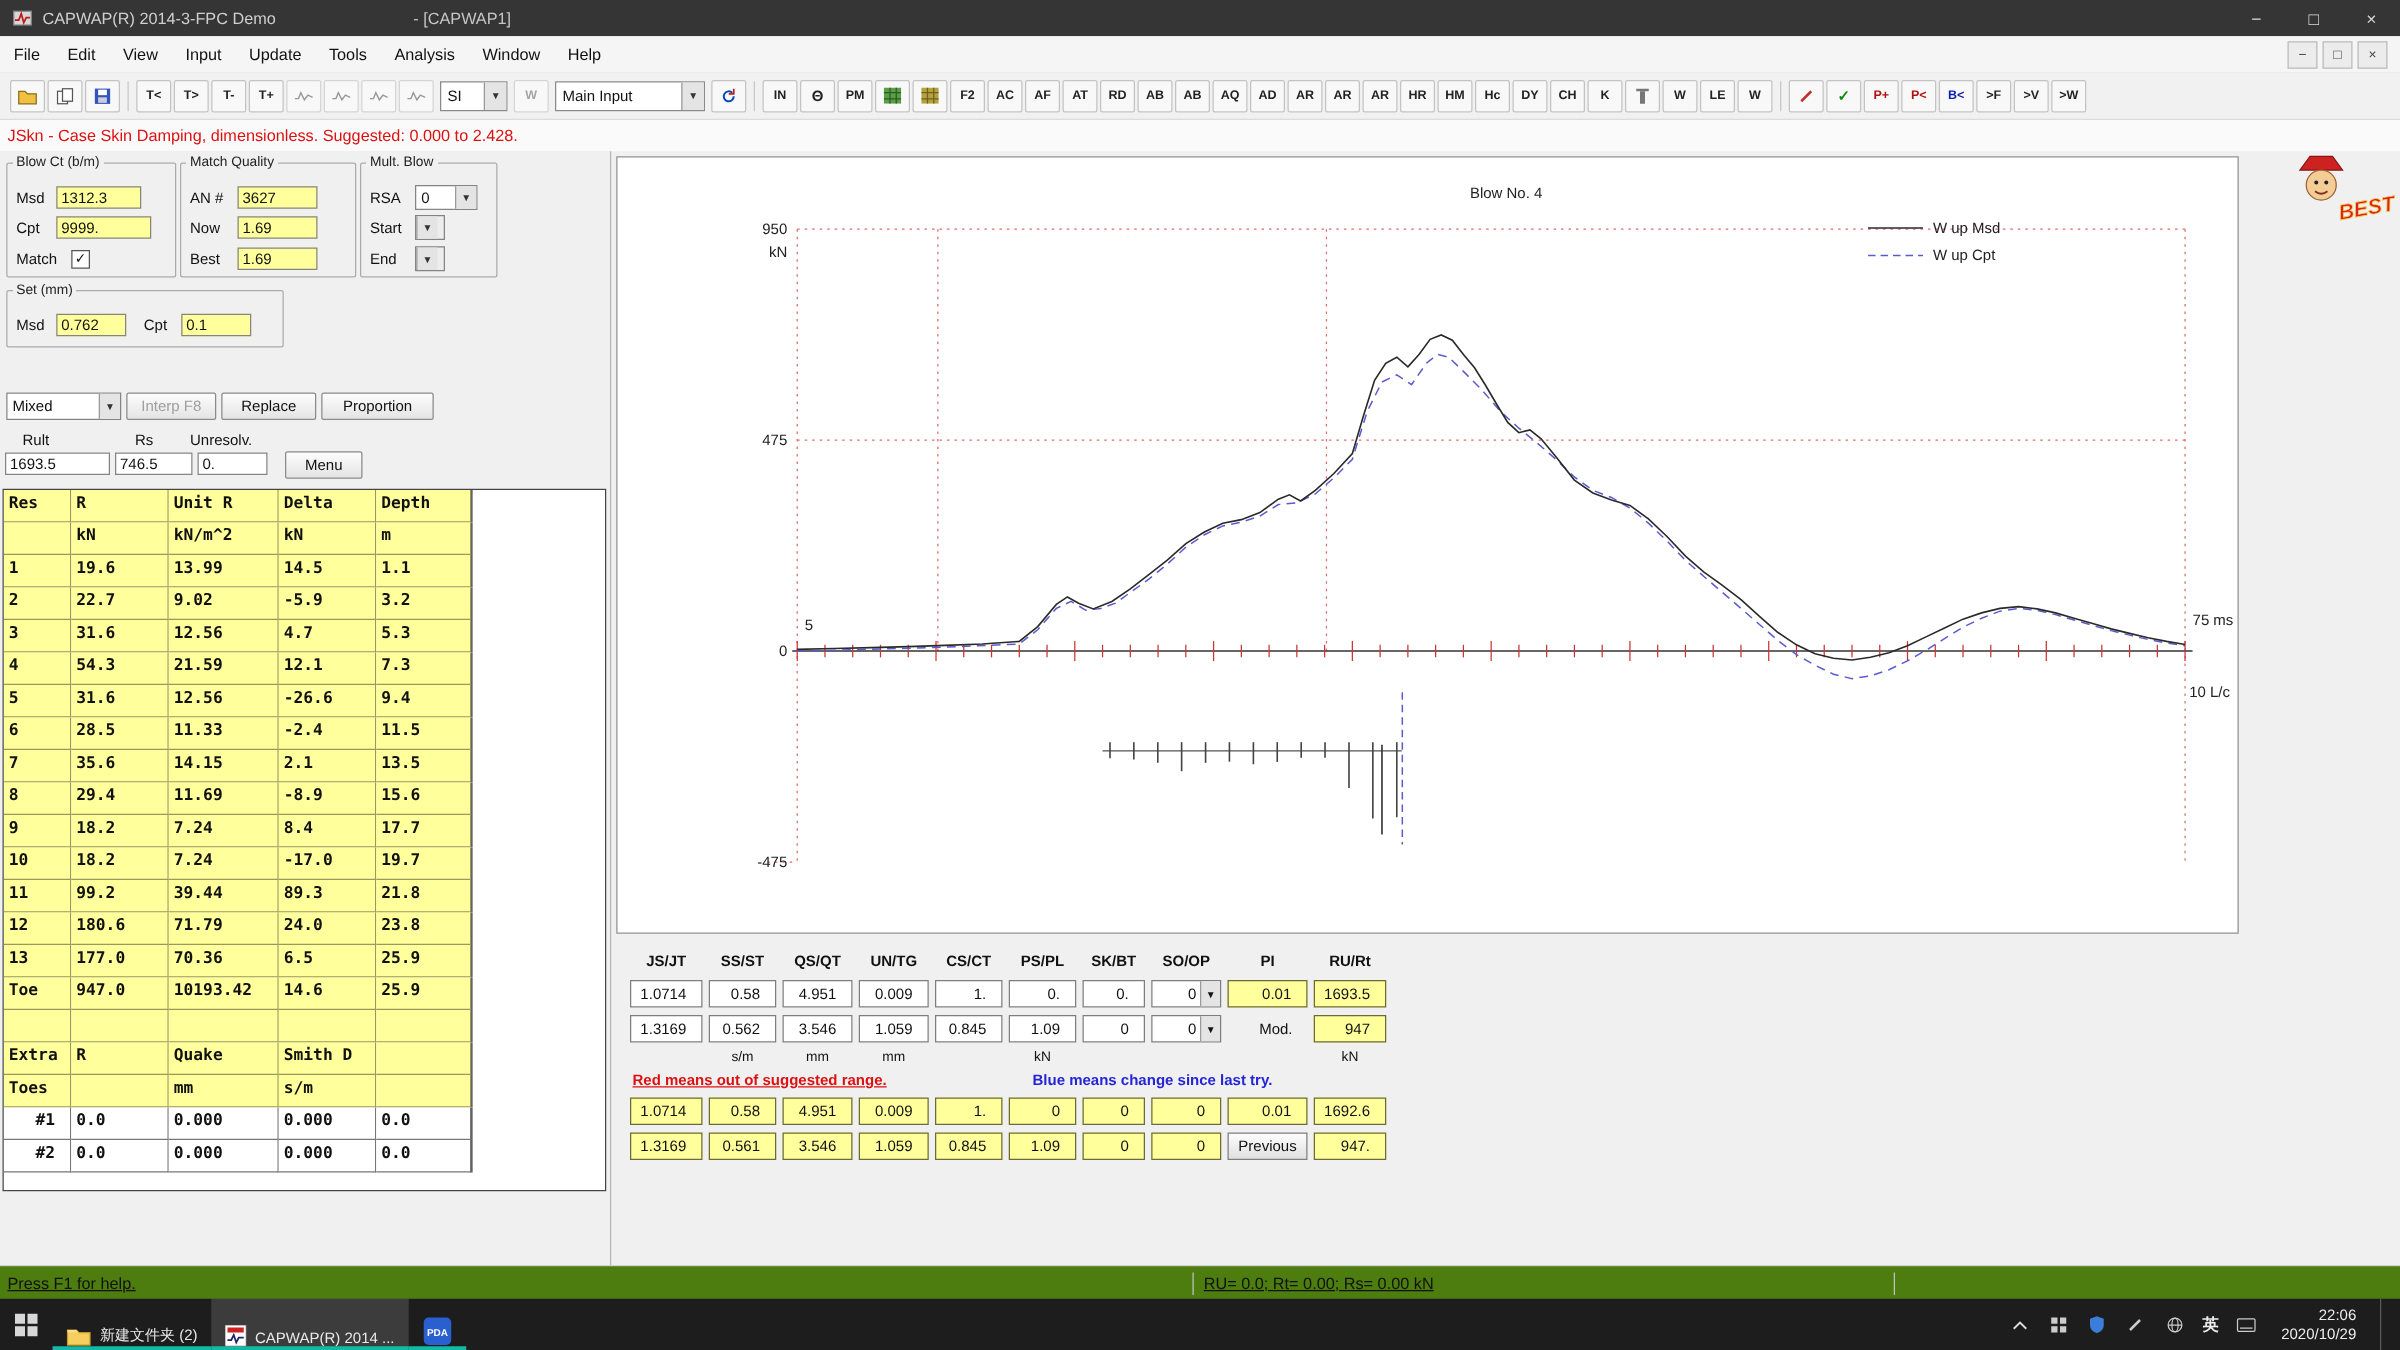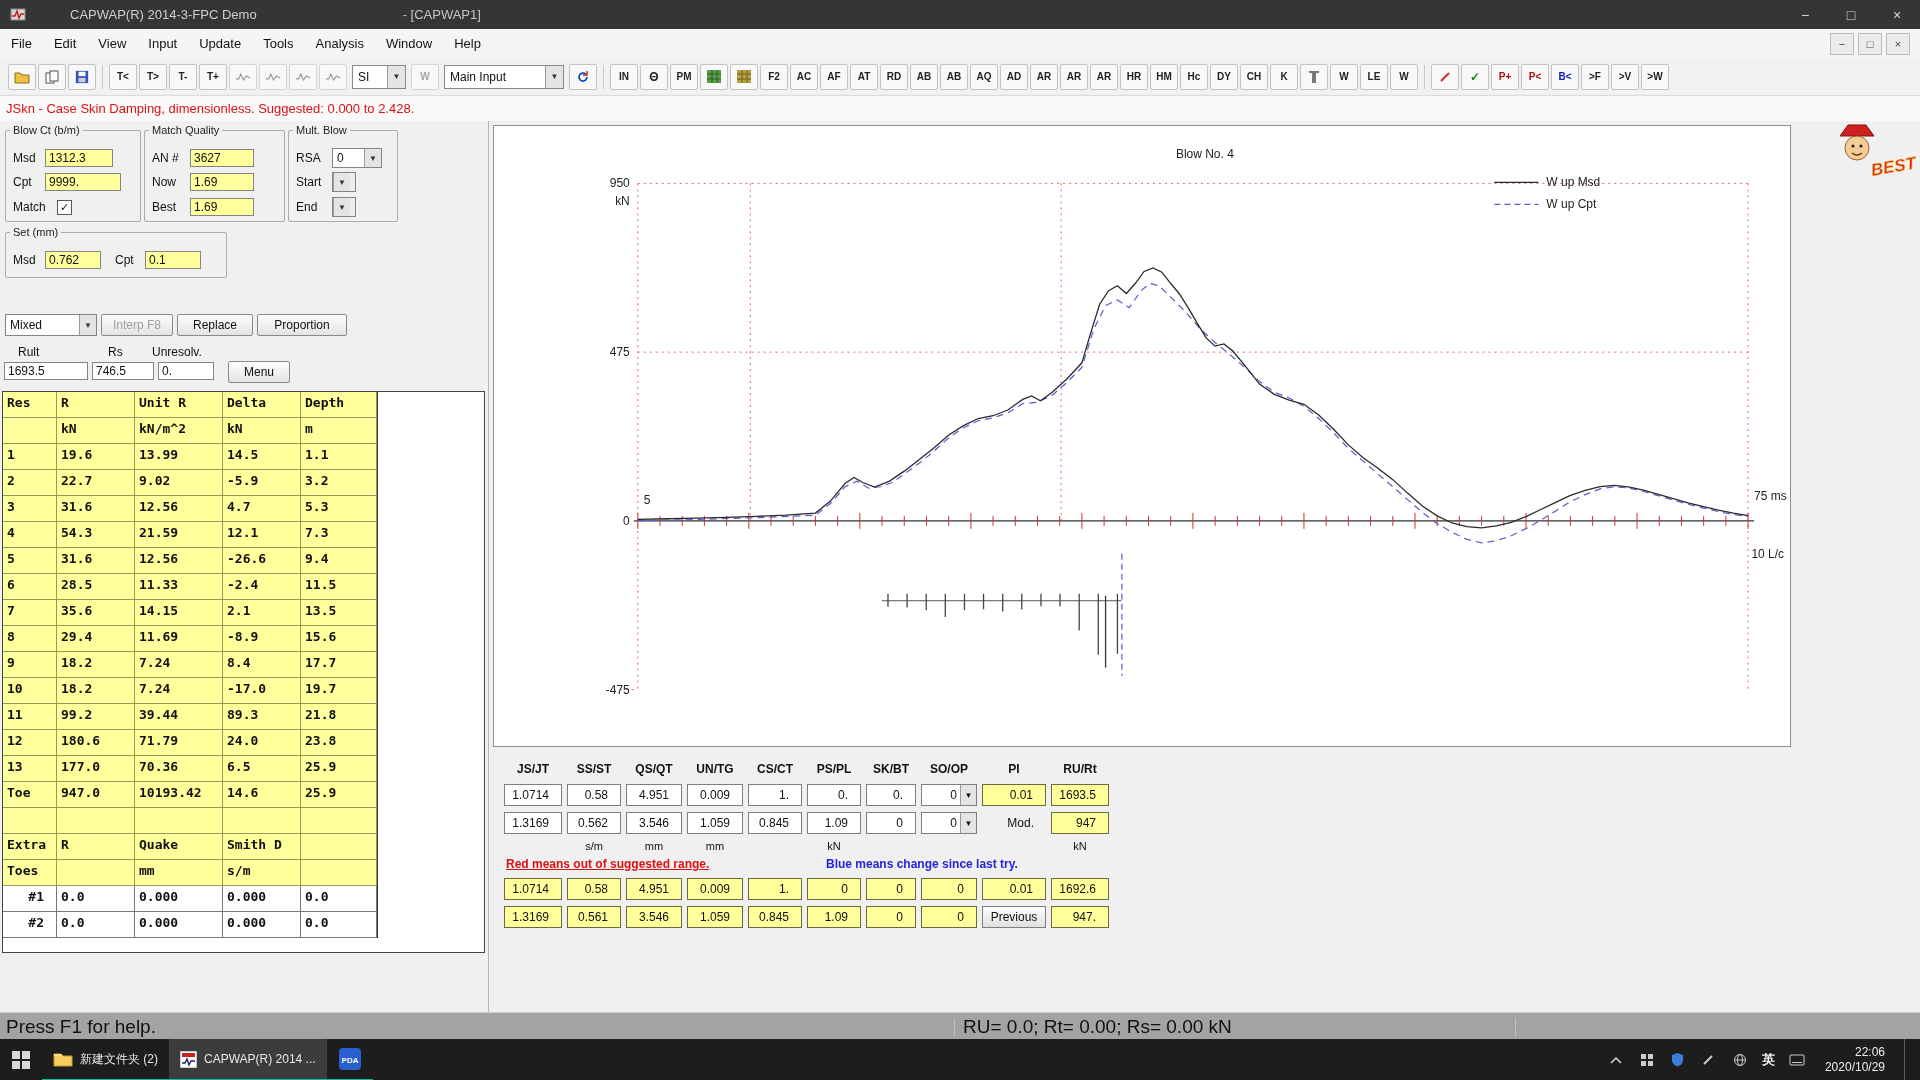--- a/index.html
+++ b/index.html
@@ -1,20 +1,20 @@
 <!DOCTYPE html>
 <html><head>
 <meta charset="utf-8">
 <style>
   html,body{margin:0;padding:0;background:#555;}
   .win{position:relative;width:1920px;height:1080px;background:#f0f0f0;overflow:hidden;
        font-family:"Liberation Sans",sans-serif;color:#111;}
   
   .titlebar{position:absolute;left:0;top:0;width:100%;height:29px;background:#353535;
-            display:flex;align-items:center;color:#cfcfcf;font-size:13px;gap:36px;}
+            display:flex;align-items:center;color:#cfcfcf;font-size:13px;}
   .app-ico{margin:0 8px 0 10px;display:flex;}
   .ttl{white-space:pre;}
   .ttl.doc{margin-left:110px;color:#c5c5c5;}
   .wc-group{margin-left:auto;display:flex;height:100%;}
   .wc{width:46px;height:100%;display:flex;align-items:center;justify-content:center;
       font-size:14px;color:#d8d8d8;}
   
   .menubar{position:absolute;left:0;top:29px;width:100%;height:29px;background:#f5f5f5;
            border-bottom:1px solid #d8d8d8;display:flex;align-items:center;font-size:13px;}
   .menu-items{display:flex;height:100%;}
@@ -91,30 +91,30 @@
   .pcmb .ca{width:15px;align-self:stretch;background:#e4e4e4;border-left:1px solid #9a9a9a;
             display:flex;align-items:center;justify-content:center;font-size:8px;}
   .plab{border:none;background:none;font-size:12px;}
   .pbtn{background:linear-gradient(#fdfdfd,#e0e0e0);border:1px solid #7e7e7e;justify-content:center;}
   .punit{justify-content:center;font-size:11px;padding:0;}
   .pnote-red{position:absolute;left:2px;top:1px;color:#dd1111;font-size:12px;font-weight:bold;
              text-decoration:underline;white-space:nowrap;}
   .pnote-blue{position:absolute;left:322px;top:1px;color:#2424d8;font-size:12px;font-weight:bold;
               white-space:nowrap;}
   
-  .statusbar{position:absolute;left:0;top:1012px;width:100%;height:27px;background:#a3a3a3;
-             border-top:1px solid #cfcfcf;display:flex;align-items:center;font-size:19px;}
+  .statusbar{position:absolute;left:0;top:1012px;width:100%;height:27px;background:#4d7c0f;
+             border-top:1px solid #cfcfcf;display:flex;align-items:center;font-size:13px;text-decoration:underline;}
   .sb-left{padding-left:6px;width:954px;box-sizing:border-box;}
   .sb-sep{width:1px;height:18px;background:#c2c2c2;}
   .sb-vals{padding-left:8px;width:560px;box-sizing:border-box;}
   
   .taskbar{position:absolute;left:0;top:1039px;width:100%;height:41px;background:#1d1d1d;
            display:flex;align-items:stretch;color:#eee;font-size:12px;}
   .tk-btn{display:flex;align-items:center;gap:7px;padding:0 11px;flex:none;}
-  .tk-app{border-bottom:1px solid #14b8a6;box-sizing:border-box;}
+  .tk-app{border-bottom:3px solid #14b8a6;box-sizing:border-box;align-items:flex-end;}
   .tk-active{background:rgba(255,255,255,0.14);}
   .tk-label{white-space:nowrap;color:#e8e8e8;}
   .tray{margin-left:auto;display:flex;align-items:center;gap:13px;padding-right:8px;}
   .tray-ic{display:flex;align-items:center;justify-content:center;width:18px;height:18px;}
   .ime{font-size:13px;font-weight:bold;}
   .clock{text-align:right;line-height:15px;font-size:12px;padding:0 6px;}
   .sliver{width:7px;border-left:1px solid #5a5a5a;height:100%;}
 </style>
 </head>
 <body>

